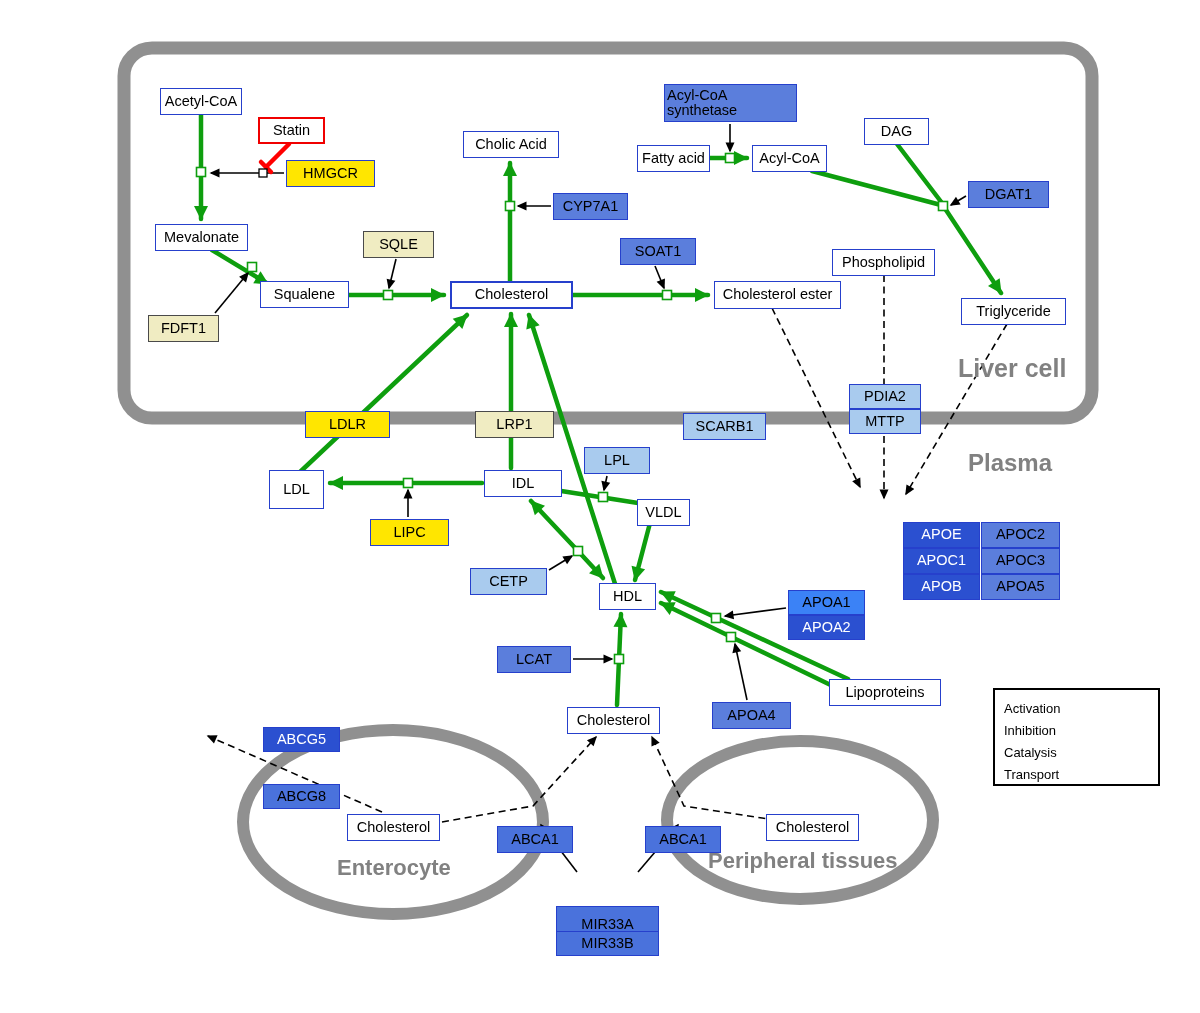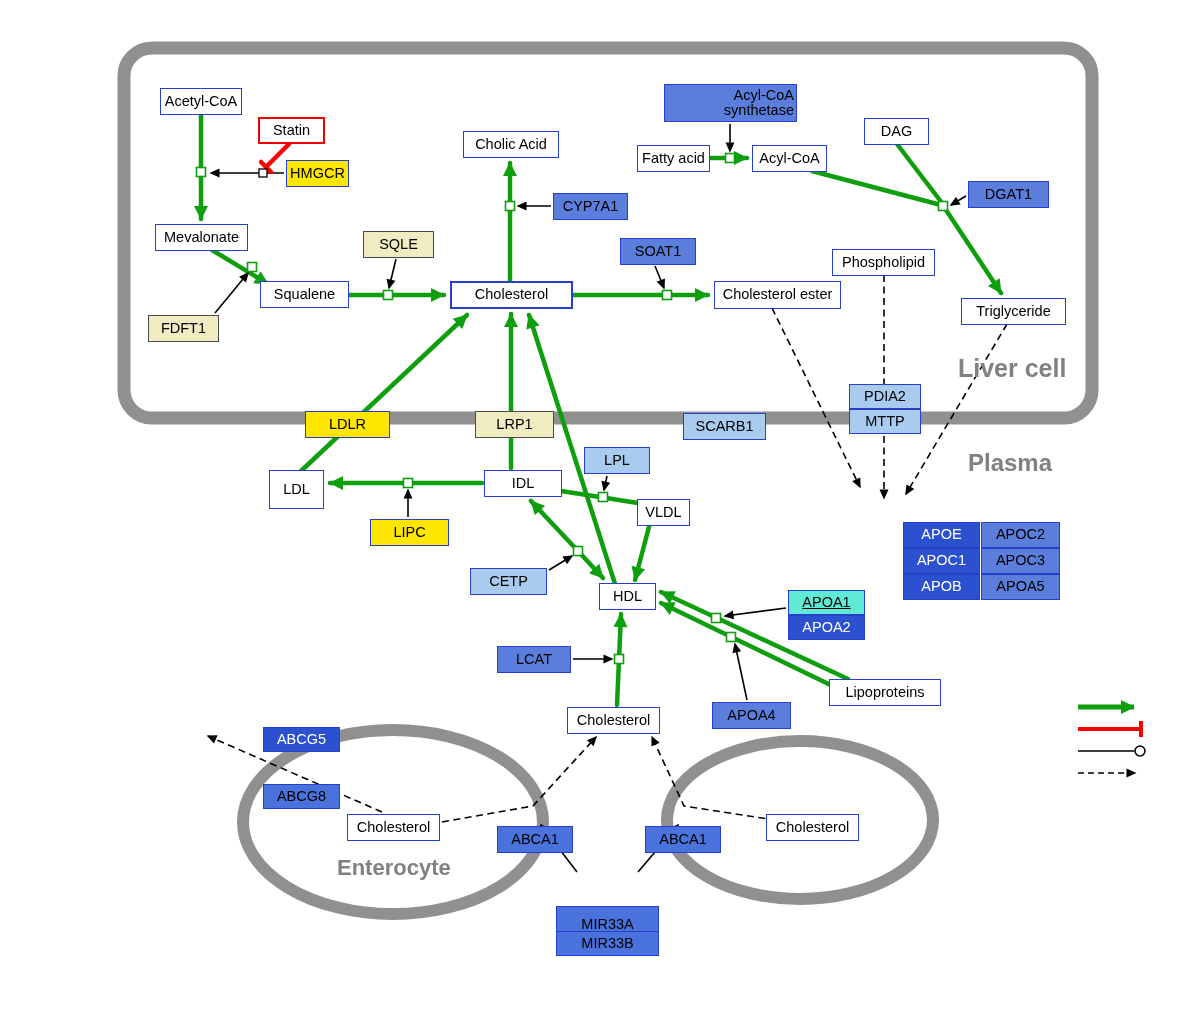--- a/index.html
+++ b/index.html
@@ -2,31 +2,31 @@
 <html><head>
 <meta charset="utf-8">
 <style>
   * { margin:0; padding:0; box-sizing:border-box; }
   html,body { background:#fff; }
   body { font-family:"Liberation Sans", sans-serif; }
   #canvas { position:relative; width:1200px; height:1013px; background:#fff; overflow:hidden; }
   svg.layer { position:absolute; left:0; top:0; }
   .box {
     position:absolute; display:flex; align-items:center; justify-content:center;
-    text-align:right; font-size:14.5px; color:#000; background:#fff;
+    text-align:left; font-size:14.5px; color:#000; background:#fff;
     border:1.7px solid #2640CC; line-height:1.05; white-space:normal; padding:0 2px;
   }
   .b-bold   { border-width:2.6px; }
   .b-red    { border-color:#F00000; border-width:2.3px; }
   .b-yellow { background:#FFE600; }
   .b-pale   { background:#F0ECC2; border-color:#4A4A4A; border-width:1.4px; }
   .b-dark   { background:#2B50D0; color:#fff; }
   .b-med    { background:#5B7EDC; }
   .b-med2   { background:#4A72DC;margin-top:32px; }
-  .b-soft   { background:#5eead4;text-decoration:underline; }
+  .b-soft   { background:#3b82f6; }
   .b-light  { background:#A9CBEE; }
   .comp-label { position:absolute; font-weight:bold; color:#818181; }
   .legend-box { position:absolute; left:993px; top:688px; width:167px; height:98px;
     background:#fff; border:2px solid #000; }
   .legend-label { position:absolute; font-size:13px; color:#000; line-height:16px; }
 </style>
 </head>
 <body>
 
 <div id="canvas">
@@ -124,21 +124,21 @@
       <line x1="1078" y1="729" x2="1139" y2="729" stroke="#FF0000" stroke-width="4"></line>
       <line x1="1141" y1="721" x2="1141" y2="737" stroke="#FF0000" stroke-width="4"></line>
       <line x1="1078" y1="751" x2="1134" y2="751" stroke="#000" stroke-width="1.6"></line>
       <circle cx="1140" cy="751" r="5" fill="#fff" stroke="#000" stroke-width="1.6"></circle>
       <line x1="1078" y1="773" x2="1135" y2="773" stroke="#000" stroke-width="1.6" stroke-dasharray="6 4" marker-end="url(#mBlack)"></line>
     </g>
   </svg>
 
   <div class="box" style="left:160px;top:88px;width:82px;height:27px">Acetyl-CoA</div>
   <div class="box b-red" style="left:258px;top:117px;width:67px;height:27px">Statin</div>
-  <div class="box b-yellow" style="left:286px;top:160px;width:63px;height:27px">HMGCR</div>
+  <div class="box b-yellow" style="left:286px;top:160px;width:89px;height:27px">HMGCR</div>
   <div class="box" style="left:155px;top:224px;width:93px;height:27px">Mevalonate</div>
   <div class="box b-pale" style="left:363px;top:231px;width:71px;height:27px">SQLE</div>
   <div class="box b-pale" style="left:148px;top:315px;width:71px;height:27px">FDFT1</div>
   <div class="box" style="left:260px;top:281px;width:89px;height:27px">Squalene</div>
   <div class="box b-bold" style="left:450px;top:281px;width:123px;height:28px">Cholesterol</div>
   <div class="box" style="left:463px;top:131px;width:96px;height:27px">Cholic Acid</div>
   <div class="box b-med" style="left:553px;top:193px;width:75px;height:27px">CYP7A1</div>
   <div class="box b-med" style="left:620px;top:238px;width:76px;height:27px">SOAT1</div>
   <div class="box" style="left:714px;top:281px;width:127px;height:28px">Cholesterol ester</div>
   <div class="box b-med" style="left:664px;top:84px;width:133px;height:38px">Acyl-CoA synthetase</div>
@@ -181,15 +181,22 @@
   <div class="box" style="left:347px;top:814px;width:93px;height:27px">Cholesterol</div>
   <div class="box b-med2" style="left:497px;top:794px;width:76px;height:27px">ABCA1</div>
   <div class="box b-med2" style="left:645px;top:794px;width:76px;height:27px">ABCA1</div>
   <div class="box" style="left:766px;top:814px;width:93px;height:27px">Cholesterol</div>
   <div class="box b-med2" style="left:556px;top:874px;width:103px;height:38px">MIR33A</div>
   <div class="box b-med2" style="left:556px;top:899px;width:103px;height:25px">MIR33B</div>
 
   <div class="comp-label" style="left:958px;top:354px;font-size:25px">Liver cell</div>
   <div class="comp-label" style="left:968px;top:449px;font-size:24px">Plasma</div>
   <div class="comp-label" style="left:337px;top:855px;font-size:22px">Enterocyte</div>
-
+  <div class="comp-label" style="left:708px;top:848px;font-size:22px">Peripheral tissues</div>
+
+  <div class="legend-box">
+    <div class="legend-label" style="left:9px;top:11px">Activation</div>
+    <div class="legend-label" style="left:9px;top:33px">Inhibition</div>
+    <div class="legend-label" style="left:9px;top:55px">Catalysis</div>
+    <div class="legend-label" style="left:9px;top:77px">Transport</div>
+  </div>
 
 </div>
 
 </body></html>

